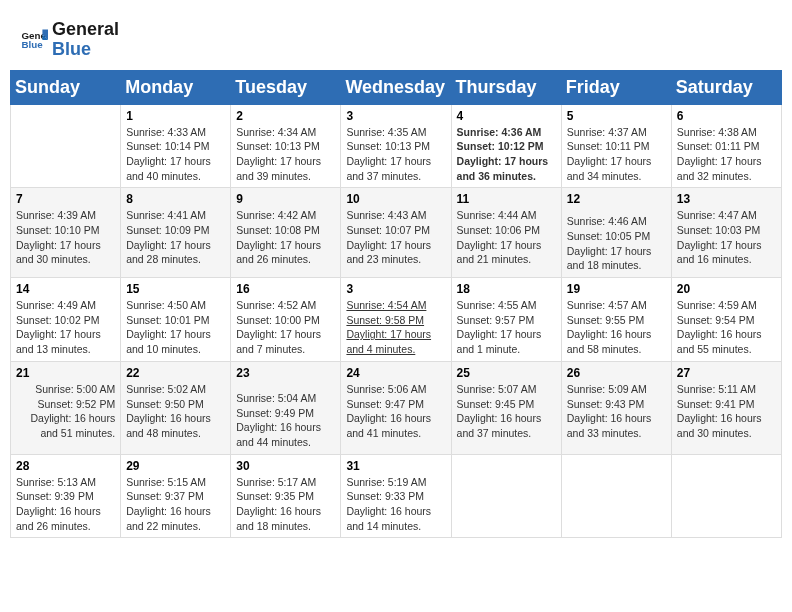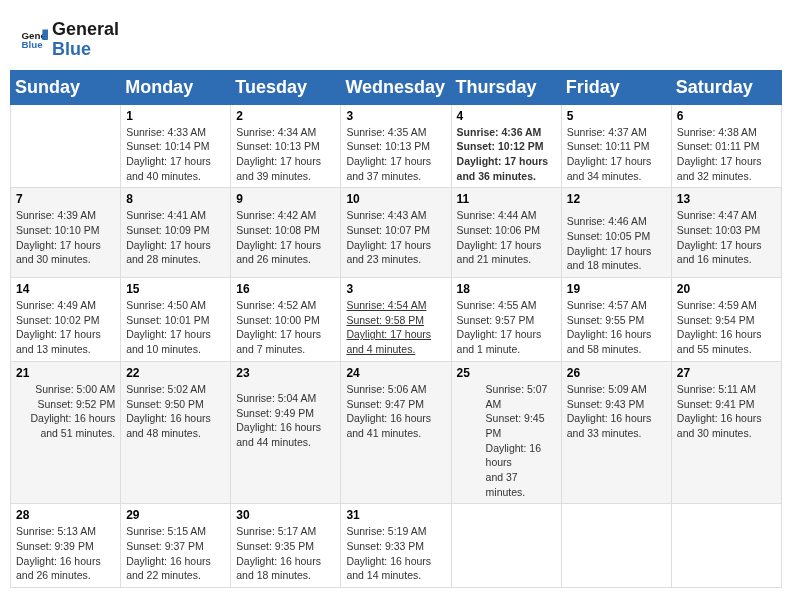--- a/index.html
+++ b/index.html
@@ -284,21 +284,21 @@
         </td>
         <td>
           <div class="day-number">24</div>
           <div class="day-info" style="white-space: pre-line;">Sunrise: 5:06 AM
 Sunset: 9:47 PM
 Daylight: 16 hours
 and 41 minutes.</div>
         </td>
         <td>
           <div class="day-number">25</div>
-          <div class="day-info" style="white-space: pre-line; margin-left: 29px;">Sunrise: 5:07 AM
+          <div class="day-info" style="white-space: pre-line;">Sunrise: 5:07 AM
 Sunset: 9:45 PM
 Daylight: 16 hours
 and 37 minutes.</div>
         </td>
         <td>
           <div class="day-number">26</div>
           <div class="day-info" style="white-space: pre-line;">Sunrise: 5:09 AM
 Sunset: 9:43 PM
 Daylight: 16 hours
 and 33 minutes.</div>

